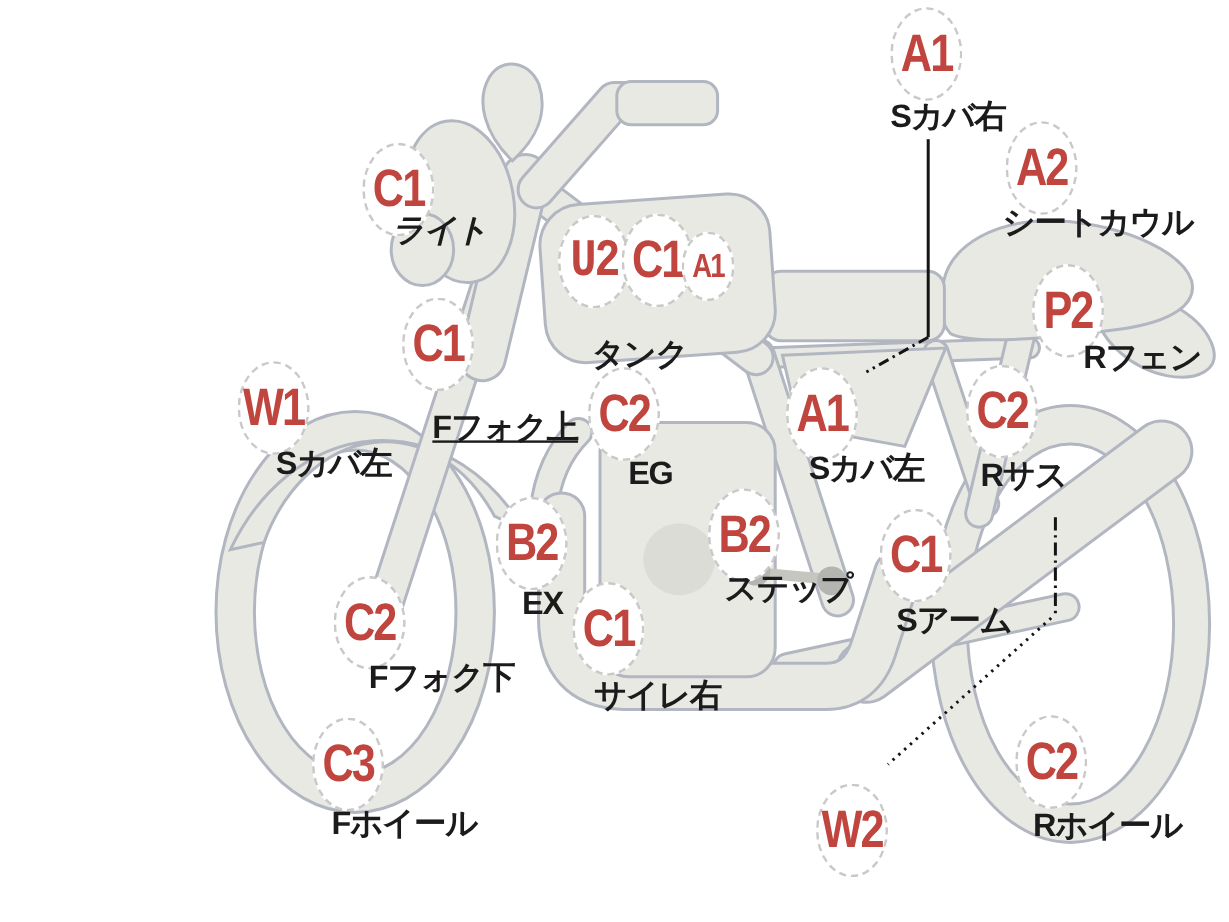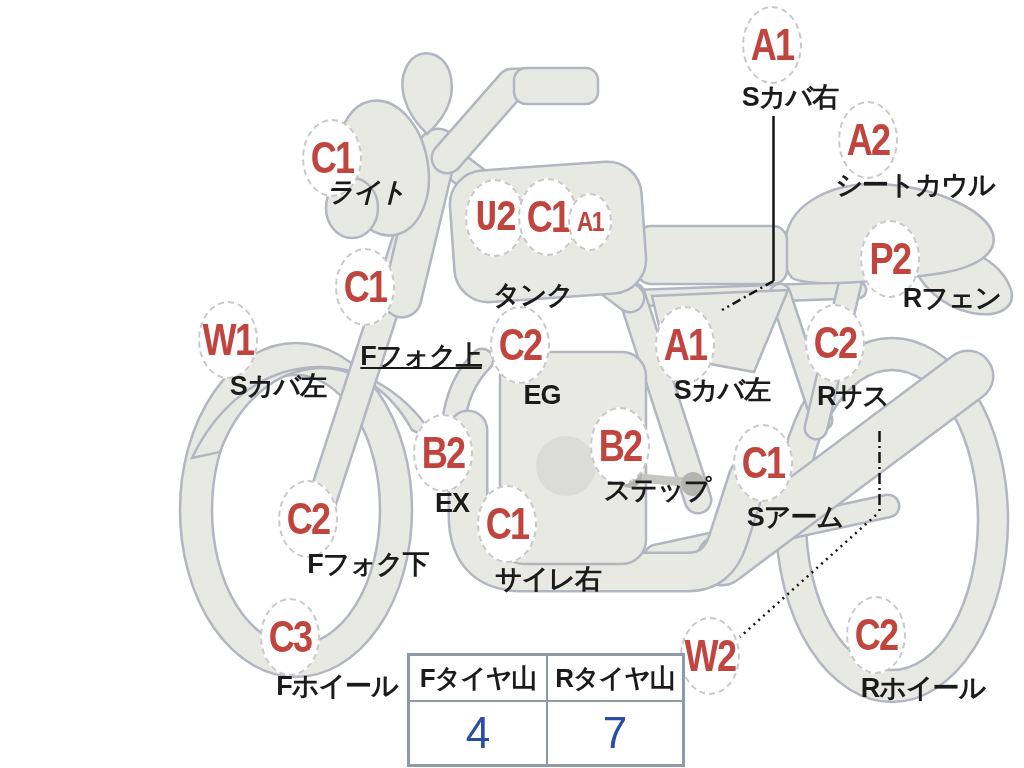--- a/index.html
+++ b/index.html
@@ -228,21 +228,21 @@
       </div>
       <div class="badge" style="left: 890px; top: 259px;">
         <span>P2</span>
       </div>
       <div class="badge" style="left: 835px; top: 343px;">
         <span>C2</span>
       </div>
       <div class="badge" style="left: 876px; top: 635px;">
         <span>C2</span>
       </div>
-      <div class="badge" style="left: 710px; top: 656px; justify-content: center;">
+      <div class="badge" style="left: 710px; top: 692px; justify-content: center;">
         <span>W2</span>
       </div>
     </div>
   <div class="layer" id="label-layer">
       <div class="part-label" style="left: 366px; top: 192px; font-style: italic;">ライト</div>
       <div class="part-label" style="left: 533px; top: 258px; margin-top: 37px;">タンク</div>
       <div class="part-label" style="left: 421px; top: 356px; text-decoration: underline;">Fフォク上</div>
       <div class="part-label" style="left: 278px; top: 386px;">Sカバ左</div>
       <div class="part-label" style="left: 542px; top: 395px;">EG</div>
       <div class="part-label" style="left: 722px; top: 390px;">Sカバ左</div>
@@ -252,20 +252,14 @@
       <div class="part-label" style="left: 548px; top: 579px;">サイレ右</div>
       <div class="part-label" style="left: 337px; top: 686px;">Fホイール</div>
       <div class="part-label" style="left: 795px; top: 517px;">Sアーム</div>
       <div class="part-label" style="left: 790px; top: 97px;">Sカバ右</div>
       <div class="part-label" style="left: 915px; top: 185px;">シートカウル</div>
       <div class="part-label" style="left: 952px; top: 298px;">Rフェン</div>
       <div class="part-label" style="left: 853px; top: 396px;">Rサス</div>
       <div class="part-label" style="left: 923px; top: 688px;">Rホイール</div>
     </div>
 
-  <div class="tire-table">
-    <div class="tt-cell tt-head">Fタイヤ山</div>
-    <div class="tt-cell tt-head">Rタイヤ山</div>
-    <div class="tt-cell tt-val">4</div>
-    <div class="tt-cell tt-val">7</div>
-  </div>
 
 </div>
 
 </body></html>

